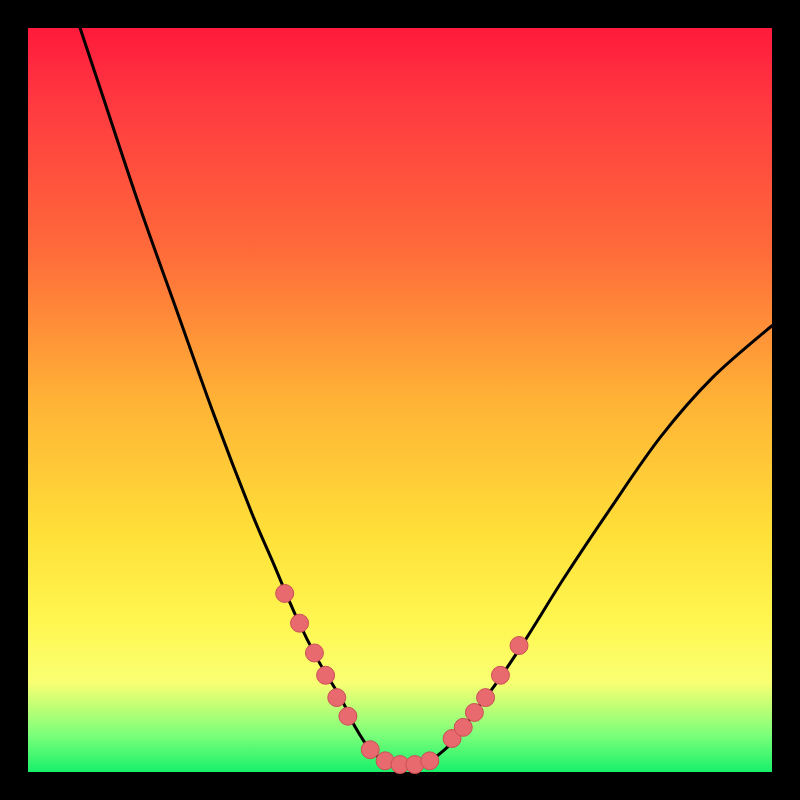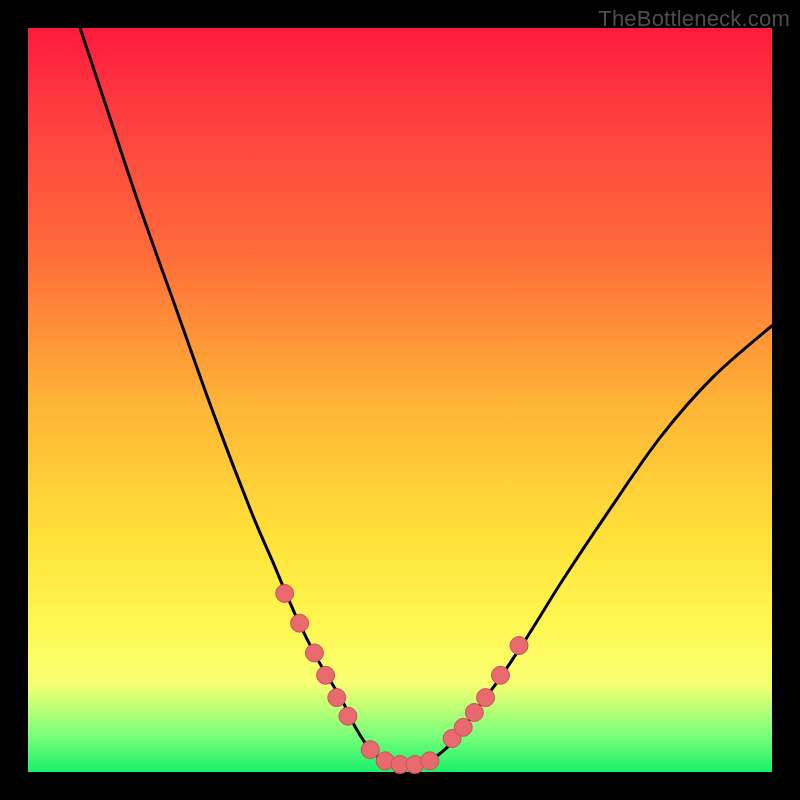--- a/index.html
+++ b/index.html
@@ -84,14 +84,13 @@
           <circle cx="435.23999999999995" cy="699.36" r="9" fill="#e86a6f" stroke="#c94f55" stroke-width="1"></circle>
           <circle cx="446.4" cy="684.48" r="9" fill="#e86a6f" stroke="#c94f55" stroke-width="1"></circle>
           <circle cx="457.56" cy="669.6" r="9" fill="#e86a6f" stroke="#c94f55" stroke-width="1"></circle>
           <circle cx="472.44" cy="647.28" r="9" fill="#e86a6f" stroke="#c94f55" stroke-width="1"></circle>
           <circle cx="491.04" cy="617.52" r="9" fill="#e86a6f" stroke="#c94f55" stroke-width="1"></circle>
         </g>
     </svg>
 
   </div>
 
-  <div class="watermark">TheBottleneck.com</div>
 </div>
 
 </body></html>

